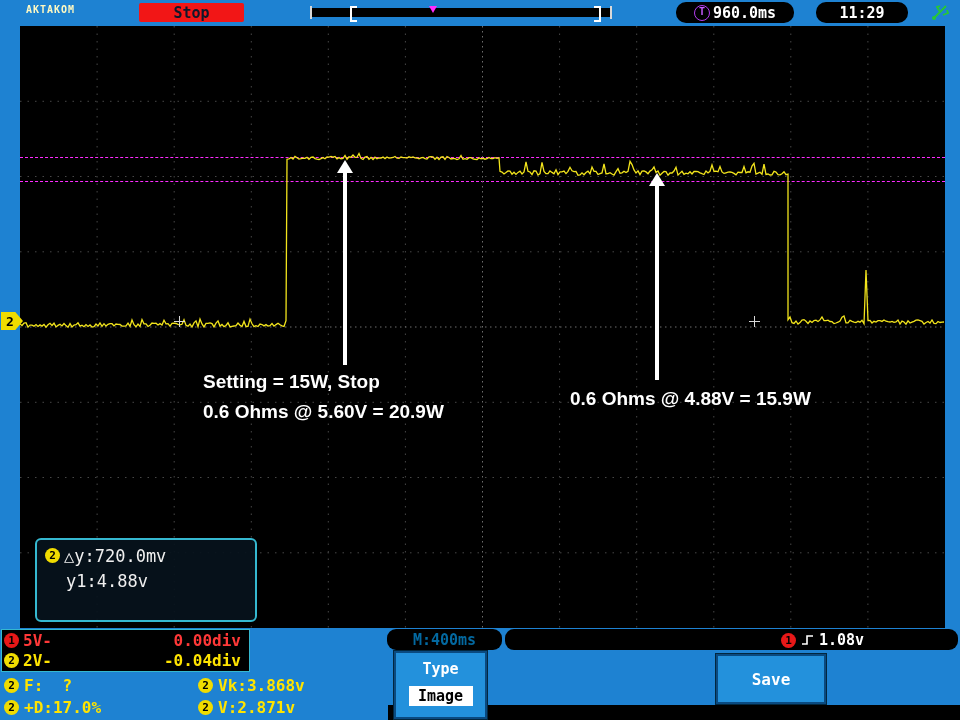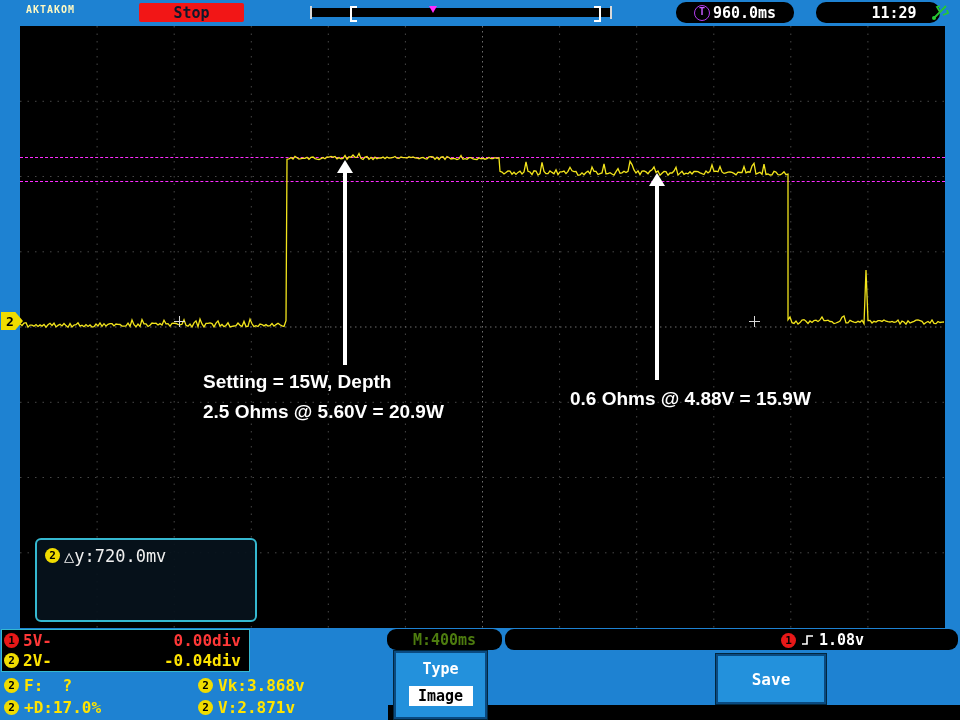--- a/index.html
+++ b/index.html
@@ -14,21 +14,21 @@
   .endtick{position:absolute;top:-2px;width:2px;height:13px;background:#d8d8d8;}
   .bracket{position:absolute;top:-2px;width:5px;height:12px;border:2px solid #fff;}
   .bracket.l{border-right:none;}
   .bracket.r{border-left:none;}
   .tmark{position:absolute;top:-2px;width:0;height:0;border-left:4px solid transparent;border-right:4px solid transparent;border-top:7px solid #ff2bff;}
   .tdelay{position:absolute;left:676px;top:2px;width:118px;height:21px;background:#000;border-radius:10px;
           display:flex;align-items:center;justify-content:center;gap:3px;color:#fff;font-size:15px;font-weight:bold;}
   .ticon{width:14px;height:14px;border:1px solid #b43cf0;border-radius:50%;color:#c75cff;font-size:10px;line-height:12px;
          text-align:center;font-weight:bold;flex:0 0 auto;}
   .clock{position:absolute;left:816px;top:2px;width:92px;height:21px;background:#000;border-radius:10px;
-         display:flex;align-items:center;justify-content:center;color:#fff;font-size:15px;font-weight:bold;padding-left:32px;}
+         display:flex;align-items:center;justify-content:center;color:#fff;font-size:15px;font-weight:bold;}
   .usb{position:absolute;left:930px;top:2px;}
 
   
   #plot{position:absolute;left:20px;top:26px;width:925px;height:602px;background:#000;}
   #plot svg{position:absolute;left:0;top:0;}
   .cursor-line{position:absolute;left:0;right:0;height:0;border-top:1px dashed #ff2bff;}
   .ch-tag{position:absolute;left:1px;top:312px;width:18px;height:18px;background:#f0dc00;color:#000;
           font-size:13px;font-weight:bold;display:flex;align-items:center;justify-content:center;
           clip-path:polygon(0 0,65% 0,100% 50%,65% 100%,0 100%);padding-right:4px;z-index:5;}
   .meas-box{position:absolute;left:15px;top:512px;width:222px;height:84px;background:rgba(6,18,28,.92);
@@ -56,21 +56,21 @@
   .chbox{position:absolute;left:1px;top:1px;width:249px;height:43px;background:#000;border:1px solid #35b8d0;
          box-sizing:border-box;display:flex;flex-direction:column;justify-content:space-around;padding:0 2px;}
   .chrow{display:flex;align-items:center;gap:4px;font-size:16px;font-weight:bold;}
   .chrow.c1{color:#ff3838;}
   .chrow.c2{color:#ffe400;}
   .chrow .val{margin-left:auto;padding-right:6px;}
   .samplebox{position:absolute;left:253px;top:0;width:127px;height:44px;background:#000;border:1px solid #8898a8;
              box-sizing:border-box;color:#dcdcdc;font-size:15px;display:flex;flex-direction:column;
              align-items:center;justify-content:space-around;}
   .mbox{position:absolute;left:387px;top:1px;width:115px;height:21px;background:#000;border-radius:9px;
-        display:flex;align-items:center;justify-content:center;color:#4d7c0f;font-size:15px;font-weight:bold;}
+        display:flex;align-items:center;justify-content:center;color:#0369a1;font-size:15px;font-weight:bold;}
   .trigstrip{position:absolute;left:505px;top:1px;width:453px;height:21px;background:#000;border-radius:9px;}
   .trig-readout{position:absolute;left:276px;top:2px;display:flex;align-items:center;gap:4px;color:#fff;
                 font-size:15px;font-weight:bold;}
   .meas{position:absolute;display:flex;align-items:center;gap:5px;color:#ffe400;font-weight:bold;
         font-size:16px;white-space:pre;}
   .blackstrip{position:absolute;left:388px;top:77px;width:572px;height:15px;background:#000;}
   .softbtn{position:absolute;background:#2391dc;border:2px solid #0a4a80;box-shadow:0 0 0 1px #02273f;
            box-sizing:border-box;color:#fff;font-weight:bold;}
   .typebtn{left:394px;top:23px;width:93px;height:68px;text-align:center;font-size:15px;}
   .typebtn .title{display:block;margin-top:7px;}
@@ -134,34 +134,37 @@
     </svg>
 
     <div class="cross" style="left:154px;top:290px"></div>
     <div class="cross" style="left:729px;top:290px"></div>
 
     <div class="meas-box">
       <div class="row">
         <span class="cnum yel">2</span>
         <span>△y:720.0mv</span>
       </div>
+      <div class="row indent">
+          <span>y1:4.88v</span>
+        </div>
     </div>
 
     <div class="up-arrow" style="left:317px;top:134px;height:205px">
       <i class="head"></i>
       <i class="shaft"></i>
     </div>
     <div class="up-arrow" style="left:629px;top:147px;height:207px">
       <i class="head"></i>
       <i class="shaft"></i>
     </div>
 
     <div class="anno" style="left:183px;top:341px">
-      <div>Setting = 15W, Depth</div>
-      <div>2.5 Ohms @ 5.60V = 20.9W</div>
+      <div>Setting = 15W, Stop</div>
+      <div>0.6 Ohms @ 5.60V = 20.9W</div>
     </div>
     <div class="anno" style="left:550px;top:358px">0.6 Ohms @ 4.88V = 15.9W</div>
   </div>
 
   <div class="ch-tag">2</div>
 
   <div id="bottom">
     <div class="blackstrip"></div>
 
     <div class="chbox">

